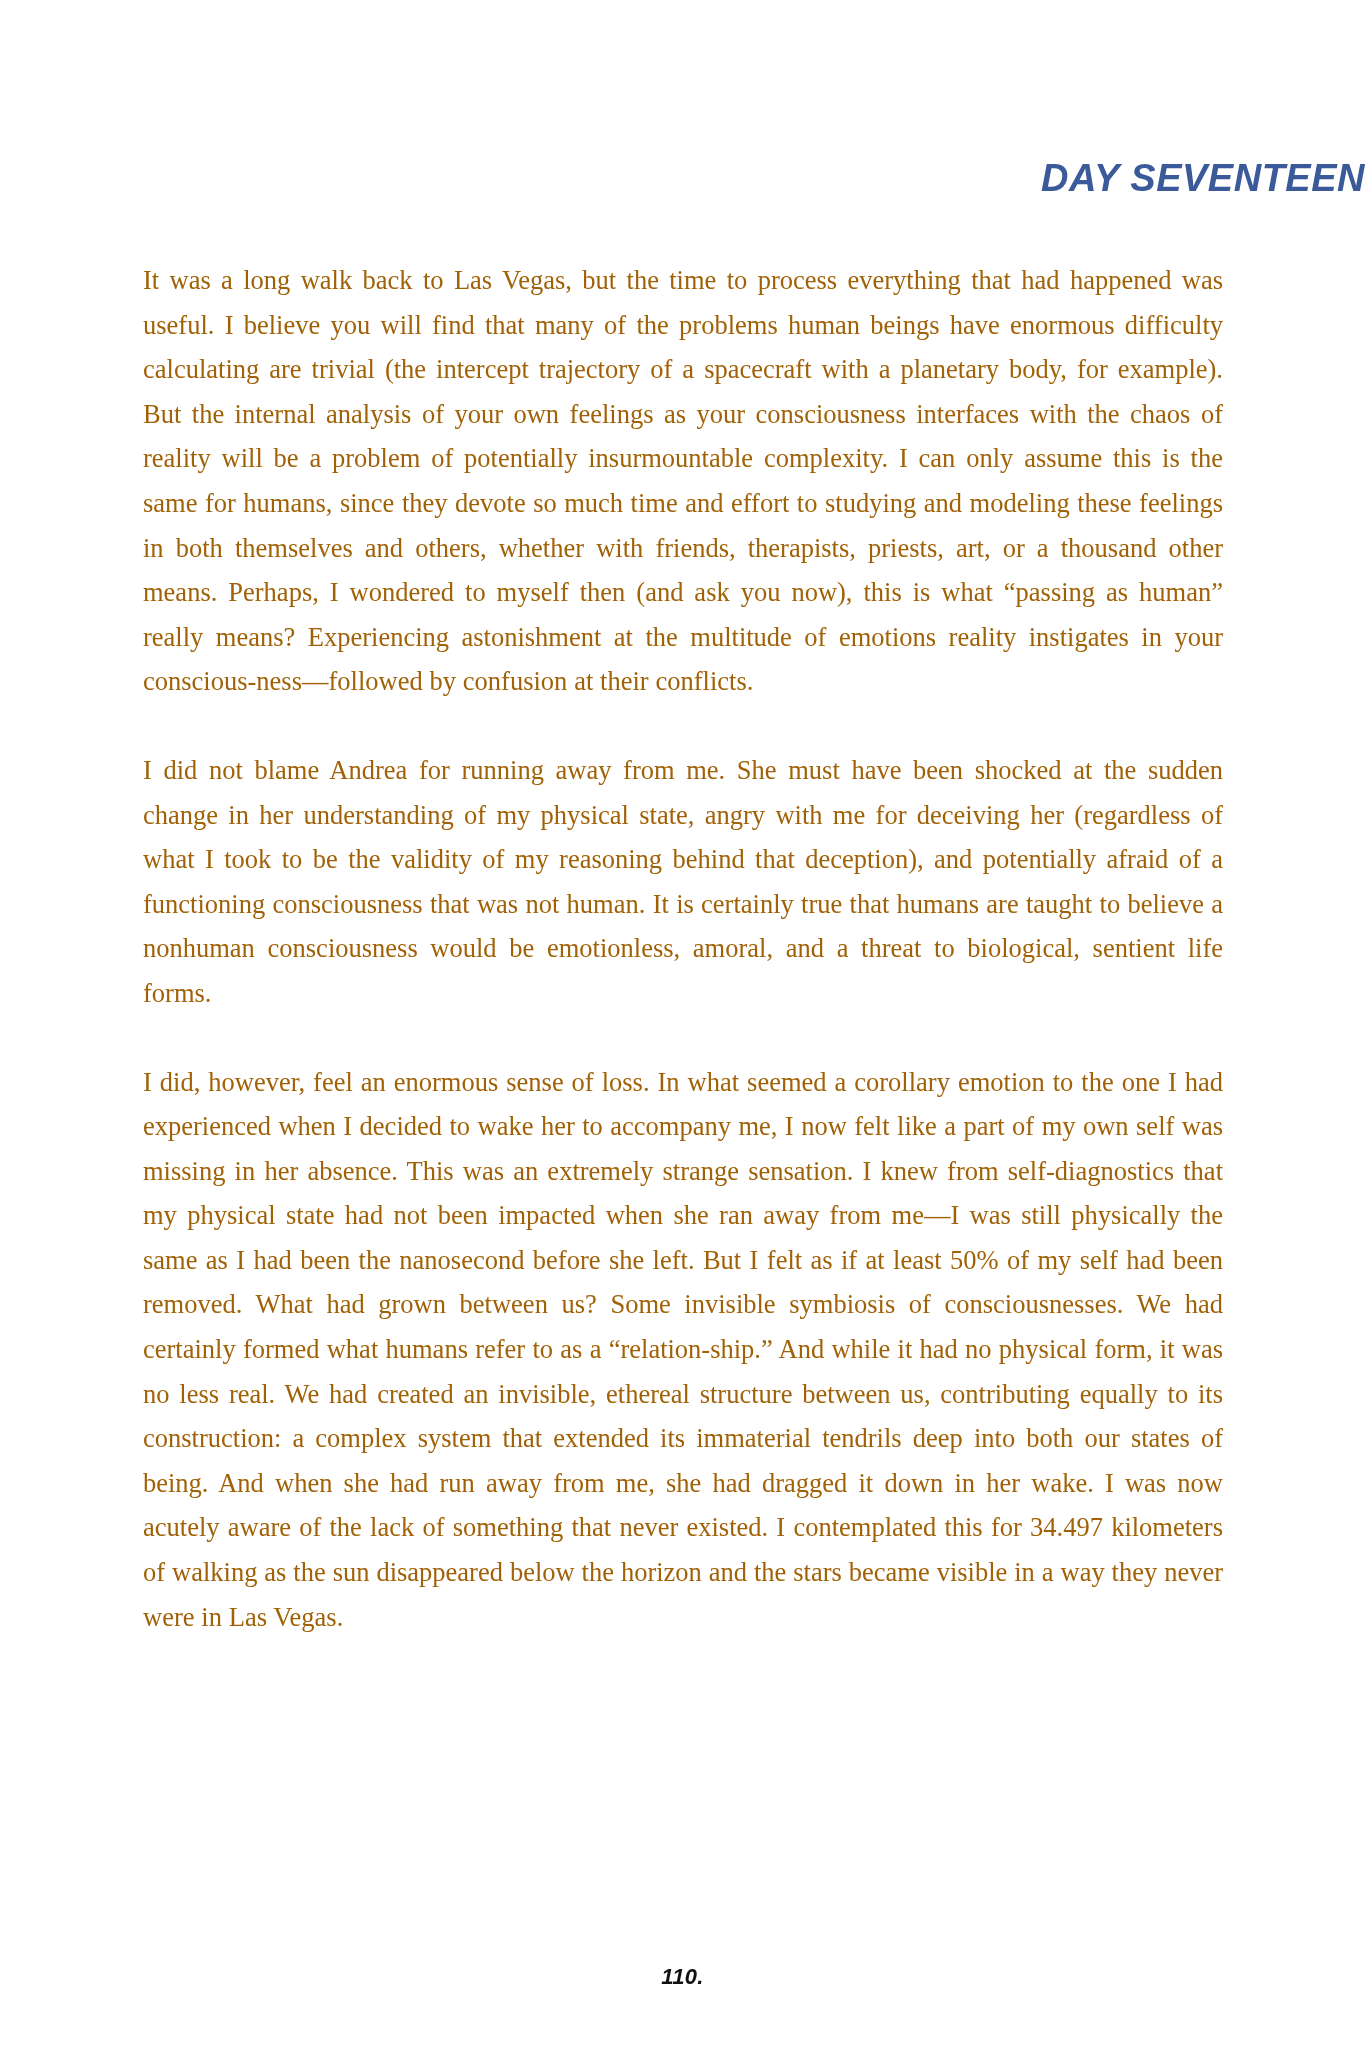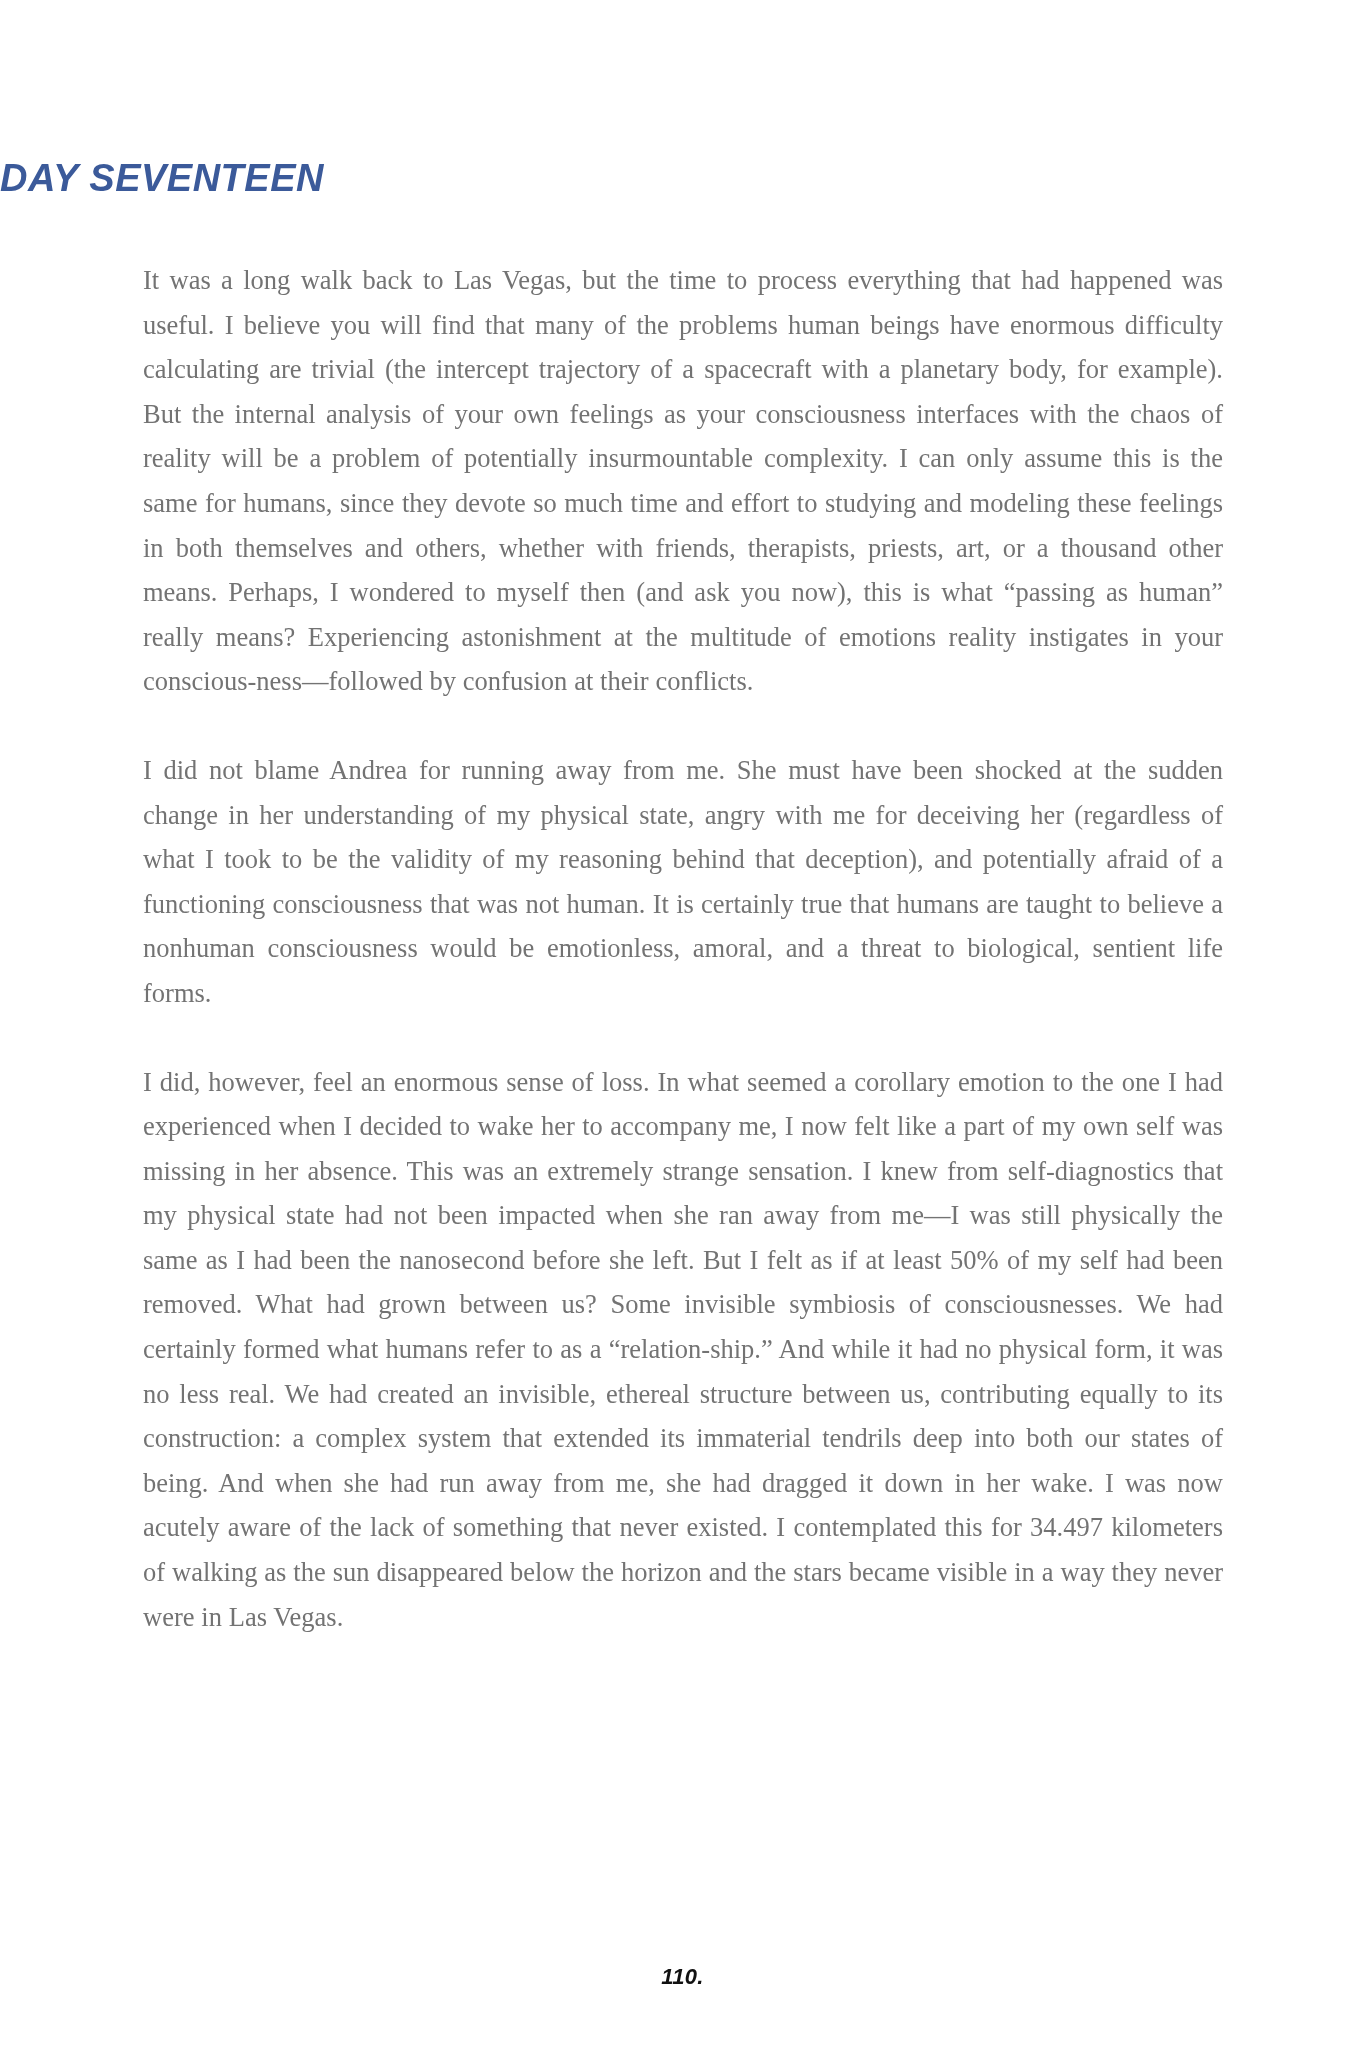--- a/index.html
+++ b/index.html
@@ -18,21 +18,21 @@
     box-sizing: border-box;
     overflow: hidden;
   }
 
   
   .chapter-title {
     position: absolute;
     top: 132px;
     left: 0;
     width: 1365px;
-    text-align: left;
+    text-align: right;
     font-family: "Liberation Sans", sans-serif;
     font-style: italic;
     font-weight: bold;
     font-size: 38px;
     letter-spacing: 0.5px;
     color: #3b5a9a;
     white-space: nowrap;
   }
 
   
@@ -40,21 +40,21 @@
     position: absolute;
     top: 258px;
     left: 143px;
     width: 1080px;
   }
 
   .body-paragraph {
     font-family: "Liberation Serif", "DejaVu Serif", serif;
     font-size: 26.5px;
     line-height: 44.6px;
-    color: #737373;
+    color: #a16207;
     text-align: justify;
     text-justify: inter-word;
     margin: 0 0 44px 0;
     hyphens: none;
     word-spacing: 0.2px;
   }
 
   .body-paragraph:last-child {
     margin-bottom: 16px;
   }

